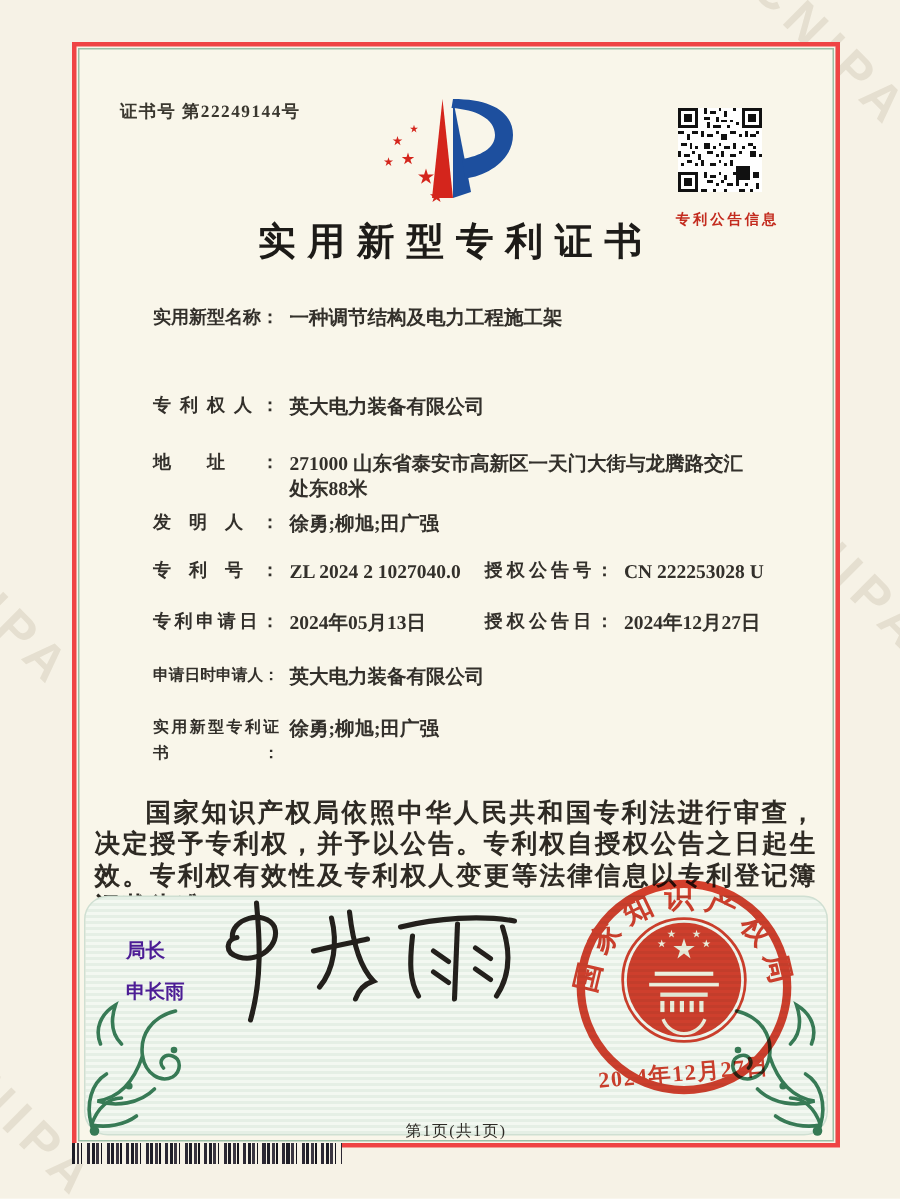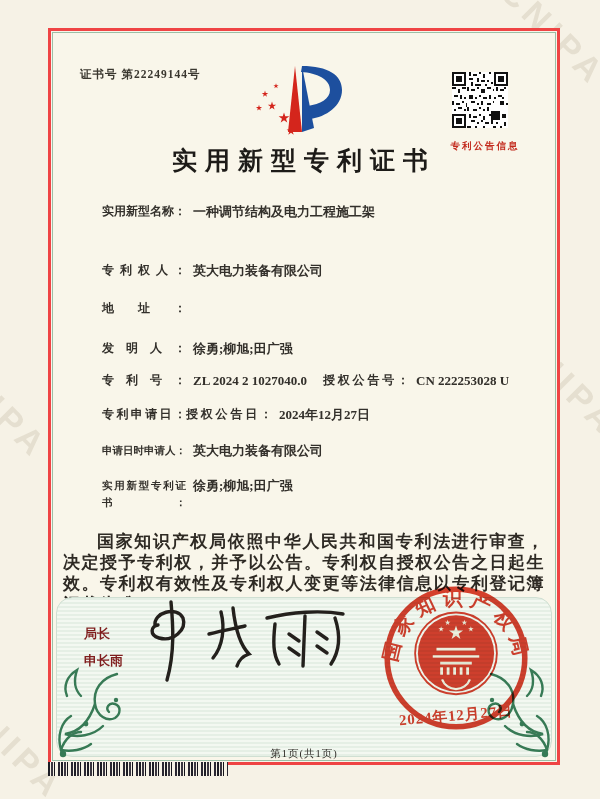--- a/index.html
+++ b/index.html
@@ -66,21 +66,21 @@
   .band{
     position:absolute;left:5px;right:5px;bottom:5px;height:158px;
     border-radius:16px;border:1px solid #cfdfd2;
     background:repeating-linear-gradient(0deg,#e5efe5 0 2px,#f3f8f1 2px 4px);
   }
   .flourish{position:absolute;width:78px;height:104px;bottom:-4px;}
   .flourish.left{left:-4px;}
   .flourish.right{right:-4px;transform:scaleX(-1);}
   .director{
     position:absolute;left:33px;top:589px;
-    font-size:13px;font-weight:bold;line-height:27px;color:#7f1d1d;
+    font-size:13px;font-weight:bold;line-height:27px;color:#4c1d95;
   }
   .sig{position:absolute;left:74px;top:565px;width:230px;height:92px;}
   .seal{position:absolute;left:326px;top:548px;width:158px;height:158px;
     opacity:.92;mix-blend-mode:multiply;}
   .footer{
     position:absolute;left:0;right:0;top:696px;text-align:center;
     font-size:10.5px;color:#2e2b26;letter-spacing:1px;margin-top:20px;
   }
   .barcode{
     position:absolute;left:48px;top:762px;width:180px;height:14px;
@@ -235,33 +235,35 @@
   <div class="row" style="top:172px">
     <span class="lbl">实用新型名称：</span>
     <span class="val">一种调节结构及电力工程施工架</span>
   </div>
   <div class="row" style="top:231px">
     <span class="lbl">专利权人：</span>
     <span class="val">英大电力装备有限公司</span>
   </div>
   <div class="row addr" style="top:269px">
     <span class="lbl">地址：</span>
+    <span class="val">271000 山东省泰安市高新区一天门大街与龙腾路交汇处东88米</span>
   </div>
   <div class="row" style="top:309px">
     <span class="lbl">发明人：</span>
     <span class="val">徐勇;柳旭;田广强</span>
   </div>
   <div class="row two" style="top:341px">
     <span class="lbl">专利号：</span>
     <span class="val val1">ZL 2024 2 1027040.0</span>
     <span class="lbl2">授权公告号：</span>
     <span class="val2">CN 222253028 U</span>
   </div>
   <div class="row two" style="top:375px">
     <span class="lbl">专利申请日：</span>
+    <span class="val val1">2024年05月13日</span>
     <span class="lbl2">授权公告日：</span>
     <span class="val2">2024年12月27日</span>
   </div>
   <div class="row" style="top:411px">
     <span class="lbl-long">申请日时申请人：</span>
     <span class="val">英大电力装备有限公司</span>
   </div>
   <div class="row" style="top:446px">
     <span class="lbl-long">实用新型专利证书：</span>
     <span class="val">徐勇;柳旭;田广强</span>

